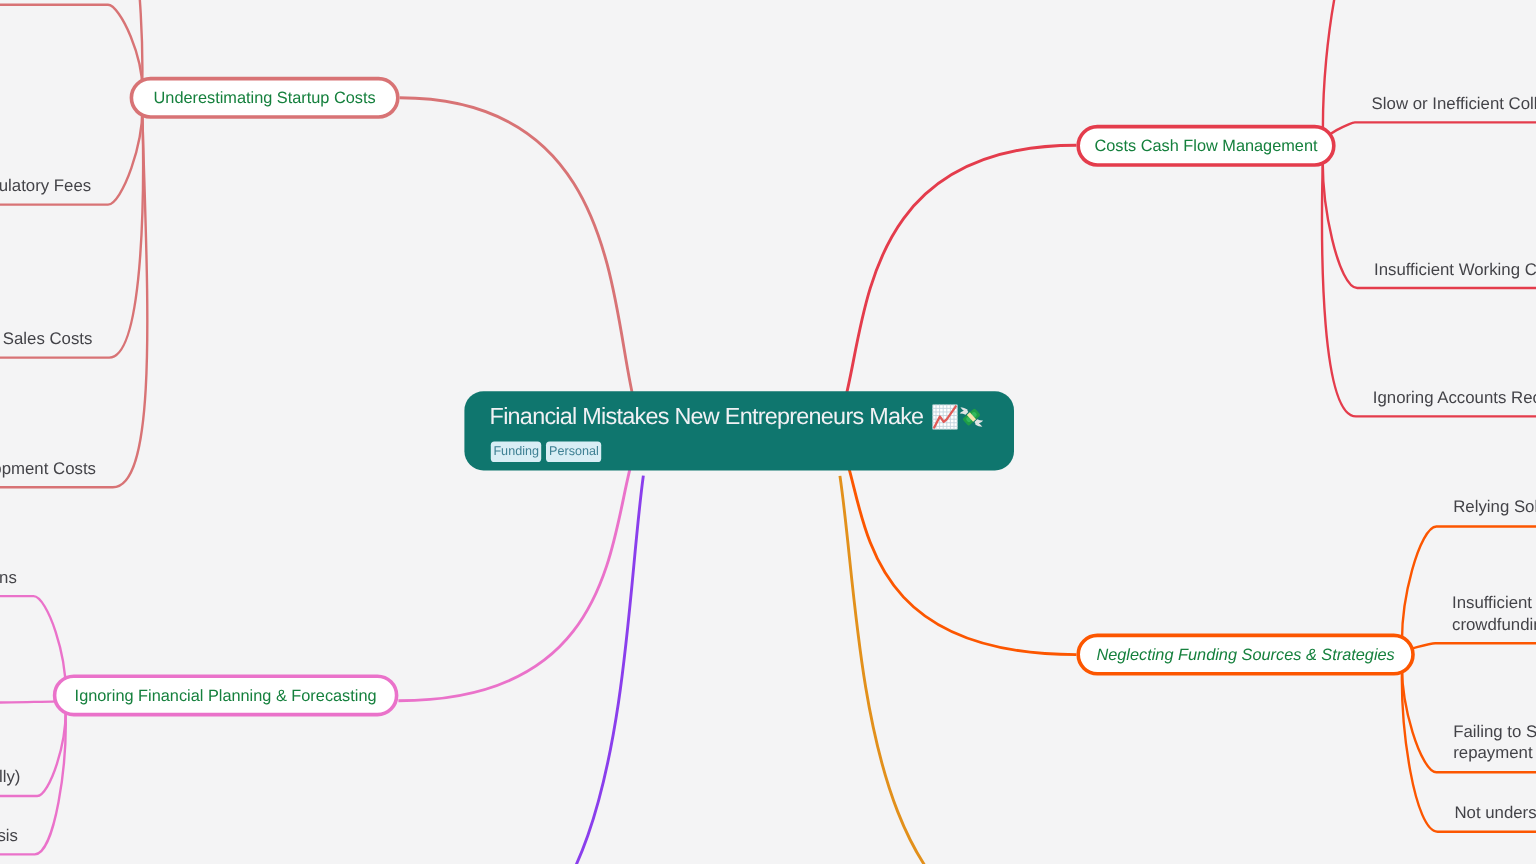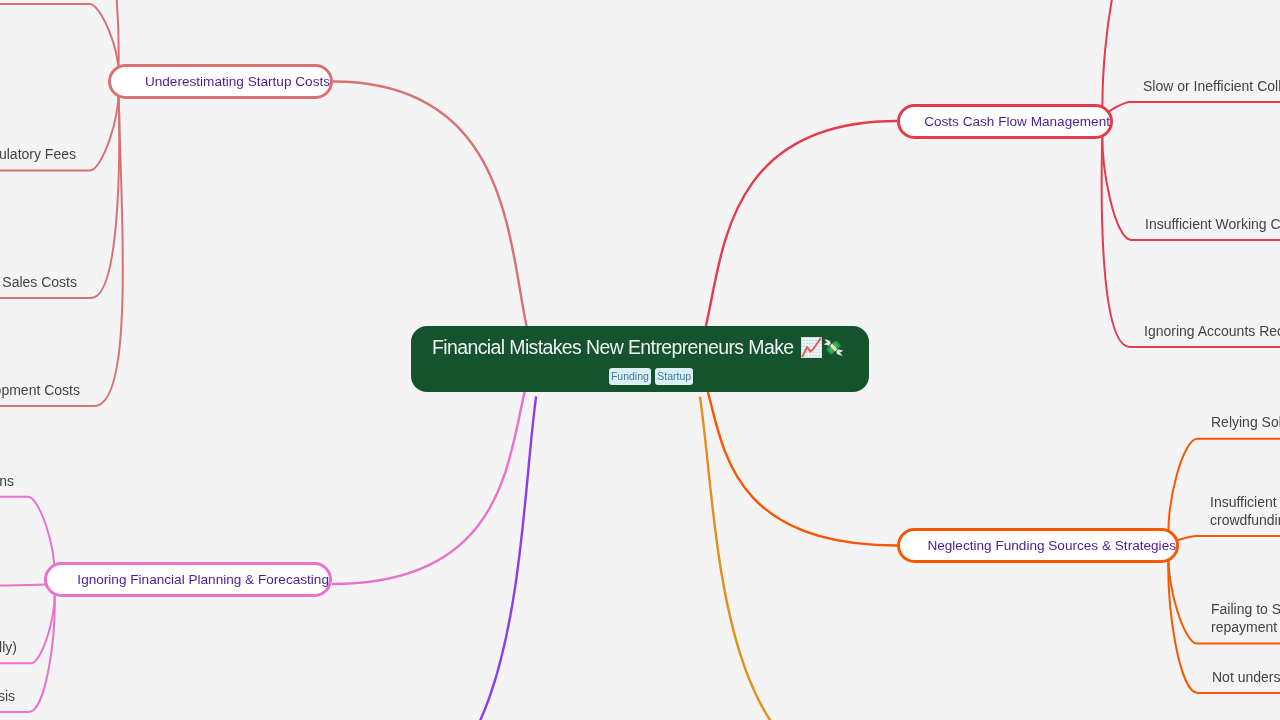--- a/index.html
+++ b/index.html
@@ -4,37 +4,36 @@
 <title>Financial Mistakes New Entrepreneurs Make</title>
 <style>
   html,body{margin:0;padding:0;}
   body{width:1280px;height:720px;overflow:hidden;background:#f4f4f5;
        font-family:"Liberation Sans",sans-serif;}
   #stage{position:relative;width:1280px;height:720px;overflow:hidden;background:#f4f4f5;}
   svg#links{position:absolute;left:0;top:0;width:1280px;height:720px;}
   
   #root-node{
     position:absolute;left:387px;top:326px;width:458px;height:66px;
-    background:#14532d;border-radius:16px;box-sizing:border-box;
+    background:#0f766e;border-radius:16px;box-sizing:border-box;
     padding:9px 0 0 21px;
-    margin-left:24px;
   }
   #root-title{color:#f1f1f4;font-size:19.5px;letter-spacing:-0.62px;line-height:24px;
     white-space:nowrap;display:flex;align-items:center;}
   .root-emoji{display:inline-block;margin-left:7px;line-height:0;}
   .root-emoji + .root-emoji{margin-left:1px;}
-  #root-tags{display:flex;gap:4px;margin-top:9px;margin-left:1px;justify-content:center;}
+  #root-tags{display:flex;gap:4px;margin-top:9px;margin-left:1px;}
   .tag{background:#d9eef5;color:#3e8093;font-size:10.5px;line-height:17px;
        padding:0 2.2px;border-radius:3px;white-space:nowrap;}
   
   .pill{
     position:absolute;background:#ffffff;border-style:solid;border-width:3px;
     border-radius:999px;box-sizing:border-box;
-    display:flex;align-items:center;justify-content:flex-end;
-    white-space:nowrap;color:#4c1d95;font-size:13.6px;
+    display:flex;align-items:center;justify-content:center;
+    white-space:nowrap;color:#15803d;font-size:13.6px;
     height:35px;
   }
   
   .leaf{
     position:absolute;color:#434348;font-size:14px;line-height:18.3px;
     white-space:pre;
   }
   .leaf.r{text-align:left;}
   .leaf.l{text-align:right;}
 </style>
@@ -79,21 +78,21 @@
       </div>
       <div class="leaf r" style="top: 76.75px; left: 1143px;">Slow or Inefficient Collections</div>
       <div class="leaf r" style="top: 214.75px; left: 1145px;">Insufficient Working Capital</div>
       <div class="leaf r" style="top: 321.75px; left: 1144px;">Ignoring Accounts Receivable</div>
       <div class="pill" style="left: 44px; top: 562px; width: 288px; border-color: rgb(234, 114, 202);">
         <span>Ignoring Financial Planning &amp; Forecasting</span>
       </div>
       <div class="leaf l" style="top: 471.55px; right: 1266px;">Unrealistic Revenue Projections</div>
       <div class="leaf l" style="top: 638.05px; right: 1263px;">Reviewing Financials Too Rarely (Annually)</div>
       <div class="leaf l" style="top: 686.75px; right: 1265px;">Skipping Break-Even Analysis</div>
-      <div class="pill" style="left: 897px; top: 528px; width: 282px; border-color: rgb(252, 86, 0);">
+      <div class="pill" style="left: 897px; top: 528px; width: 282px; border-color: rgb(252, 86, 0); font-style: italic;">
         <span>Neglecting Funding Sources &amp; Strategies</span>
       </div>
       <div class="leaf r" style="top: 413.45px; left: 1211px;">Relying Solely on Personal Savings</div>
       <div class="leaf r" style="top: 492.55px; left: 1210px;">Insufficient research into grants, loans,
 crowdfunding</div>
       <div class="leaf r" style="top: 600.05px; left: 1211px;">Failing to Secure Favorable Terms (interest rates,
 repayment schedules)</div>
       <div class="leaf r" style="top: 667.85px; left: 1212px;">Not understanding equity dilution</div>
     </div>
 
@@ -121,16 +120,16 @@
             <rect x="6.2" y="11.4" width="23.6" height="13.4" rx="2.4" fill="#1f9d46"></rect>
             <ellipse cx="12.6" cy="18.1" rx="3.2" ry="3.8" fill="#32b85d"></ellipse>
             <ellipse cx="23.4" cy="18.1" rx="3.2" ry="3.8" fill="#32b85d"></ellipse>
             <rect x="15.2" y="11.4" width="5.6" height="13.4" fill="#f8e4ad"></rect>
           </g>
         </svg>
       </span>
     </div>
     <div id="root-tags">
       <span class="tag">Funding</span>
-      <span class="tag">Startup</span>
+      <span class="tag">Personal</span>
     </div>
   </div>
 </div>
 
 </body></html>

